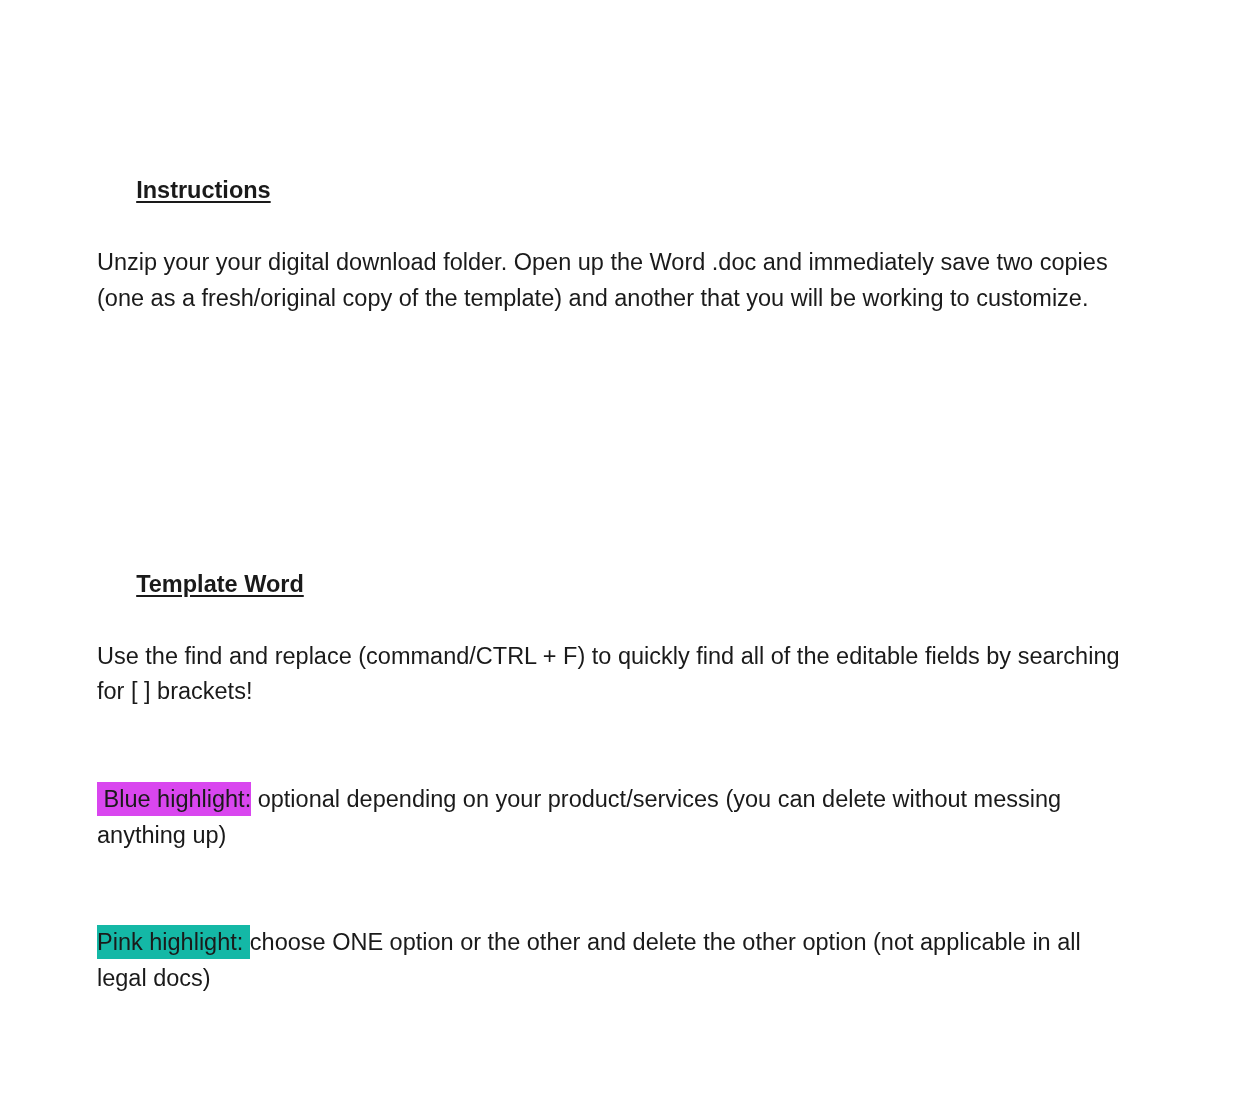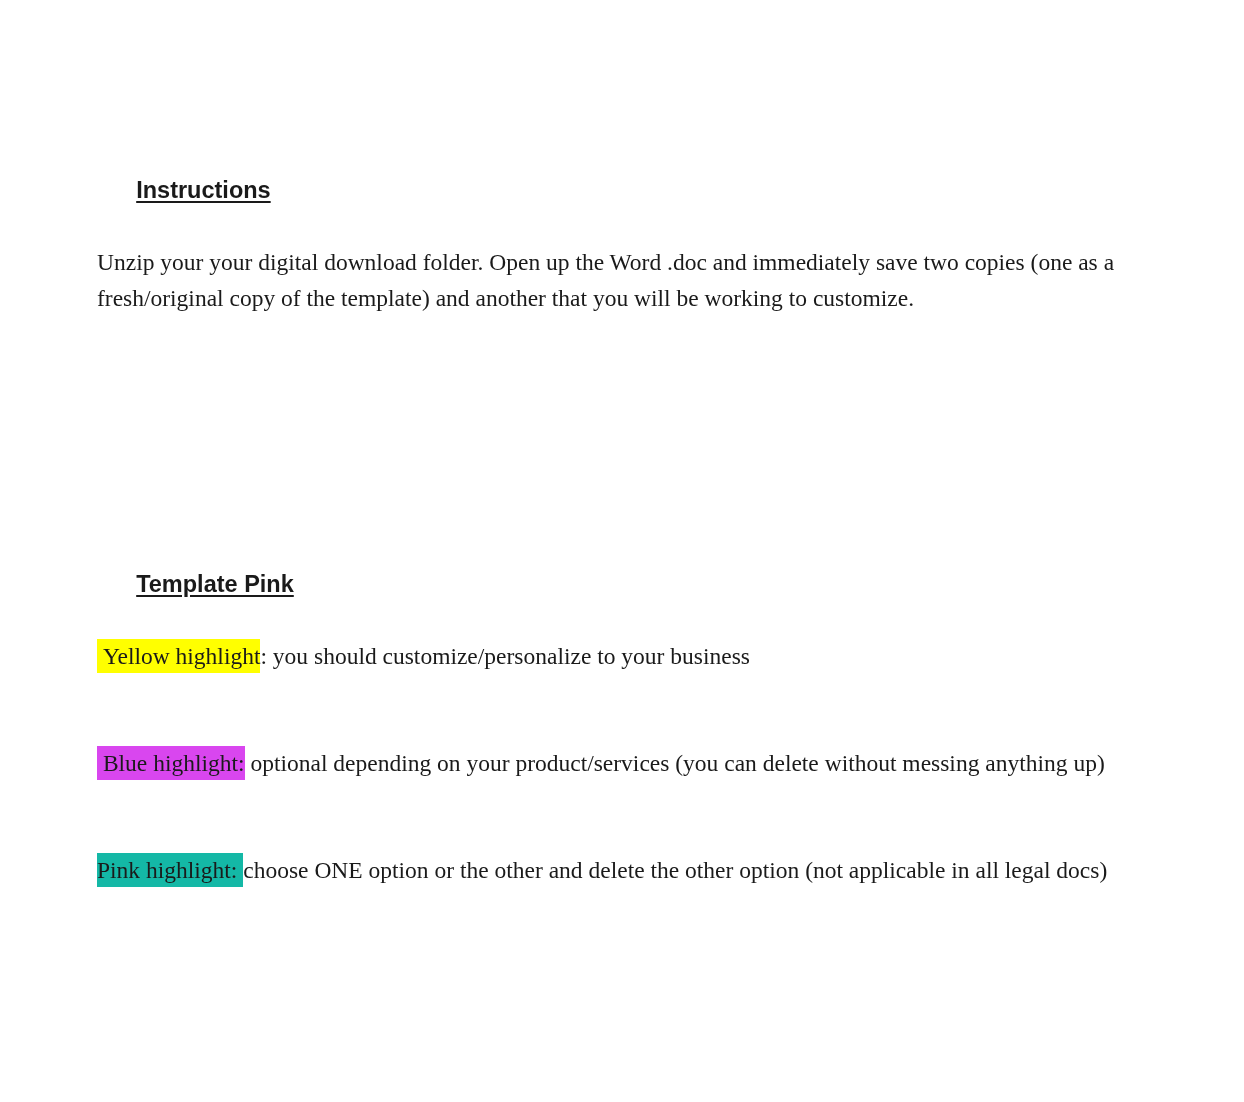--- a/index.html
+++ b/index.html
@@ -32,43 +32,42 @@
     font-size: 23.5px;
     font-weight: 700;
     text-decoration: underline;
     text-decoration-thickness: 2px;
     text-underline-offset: 3px;
     margin: 0;
     display: inline;
   }
   p {
     margin: 0;
-    font-family: Liberation Serif, serif;
   }
   .hl {
     padding: 4px 0;
   }
   .hl-yellow { background: #ffff00; }
   .hl-blue   { background: #d946ef; }
   .hl-pink   { background: #14b8a6; }
 </style>
 </head>
 <body>
 
 <div class="page">
   <div class="doc">
 
     <div class="section">
       <h2 class="heading">Instructions</h2>
       <p>Unzip your your digital download folder. Open up the Word .doc and immediately save two copies (one as a fresh/original copy of the template) and another that you will be working to customize.</p>
     </div>
 
     <div class="section">
-      <h2 class="heading">Template Pink</h2>
-      <p><span class="hl hl-yellow"> Yellow highlight</span><span>: you should customize/personalize to your business</span></p>
+      <h2 class="heading">Template Word</h2>
+      <p>Use the find and replace (command/CTRL + F) to quickly find all of the editable fields by searching for [ ] brackets!</p>
       <p><span class="hl hl-blue"> Blue highlight:</span><span> optional depending on your product/services (you can delete without messing anything up)</span></p>
       <p><span class="hl hl-pink">Pink highlight: </span><span>choose ONE option or the other and delete the other option (not applicable in all legal docs)</span></p>
     </div>
 
     
 
   </div>
 </div>
 
 </body></html>

